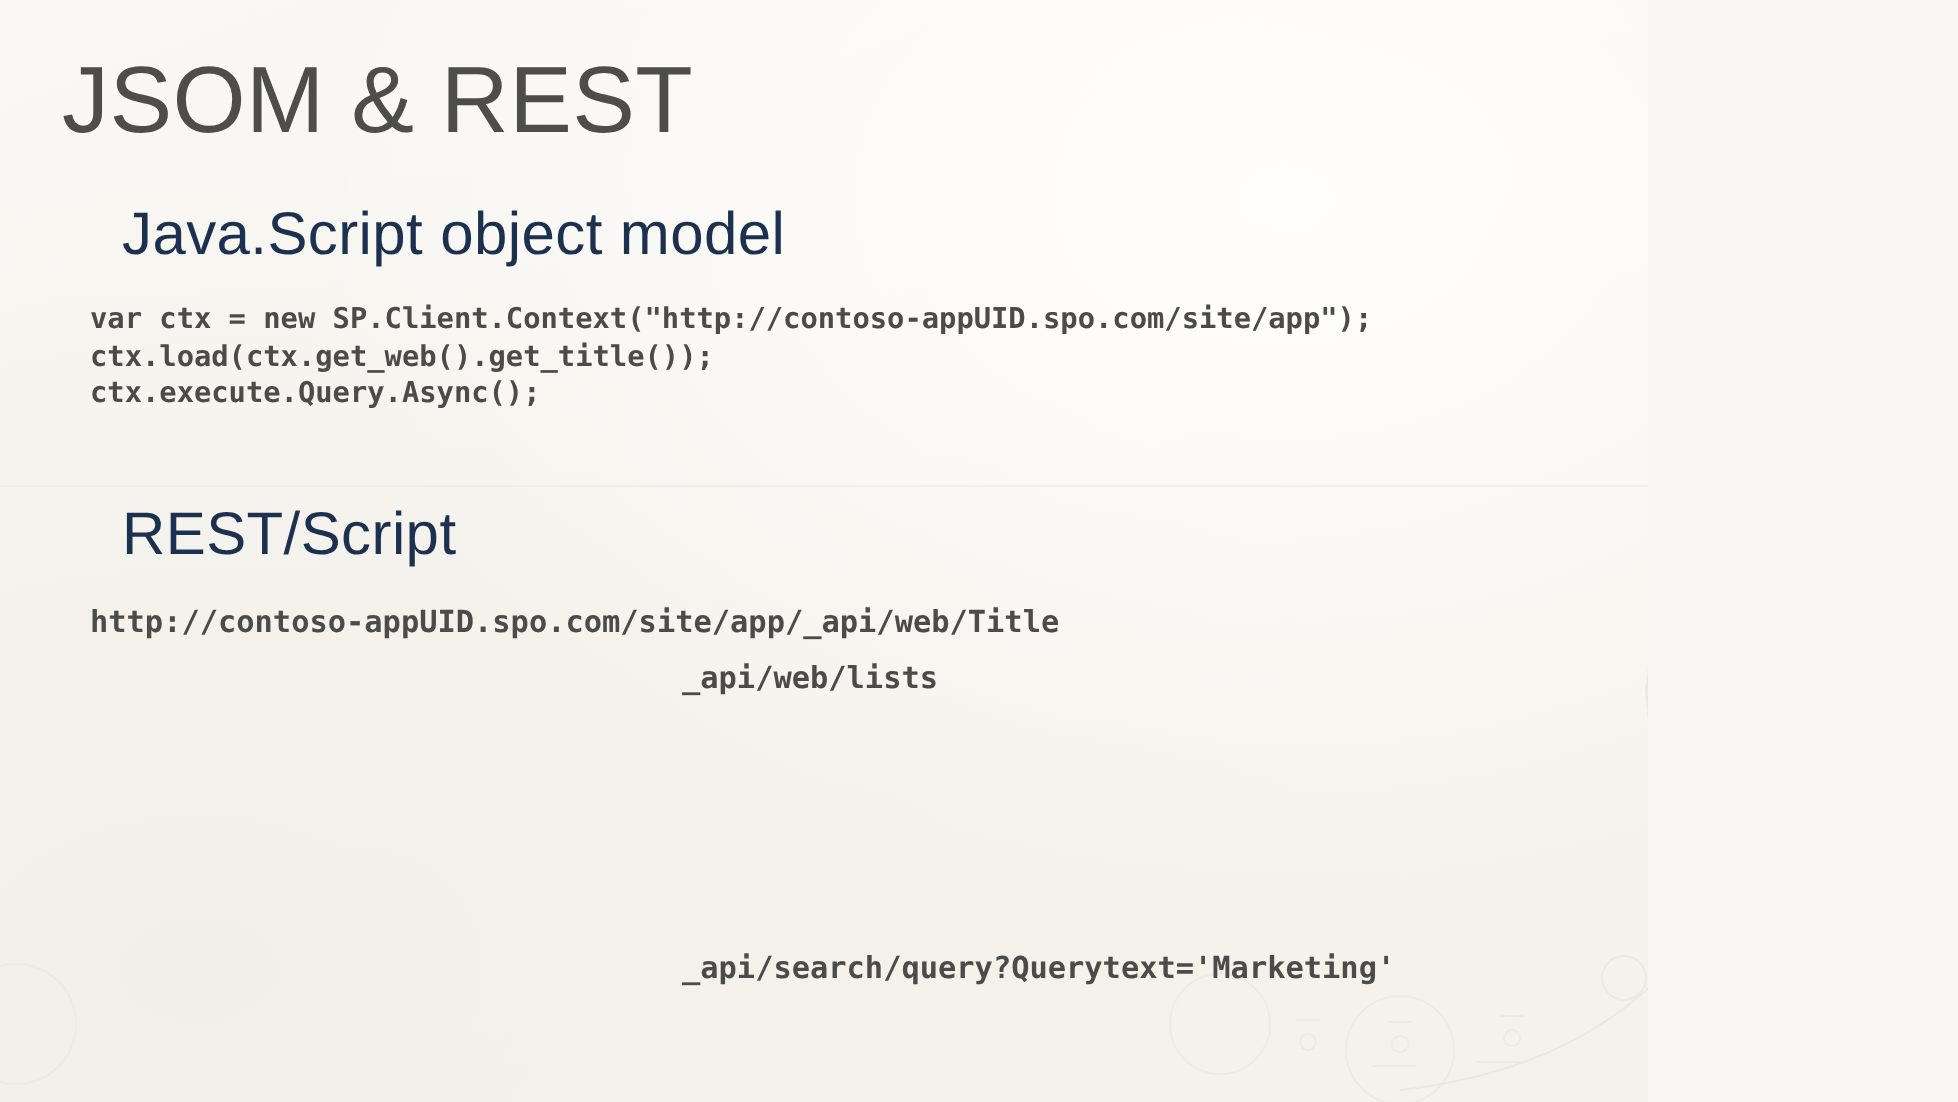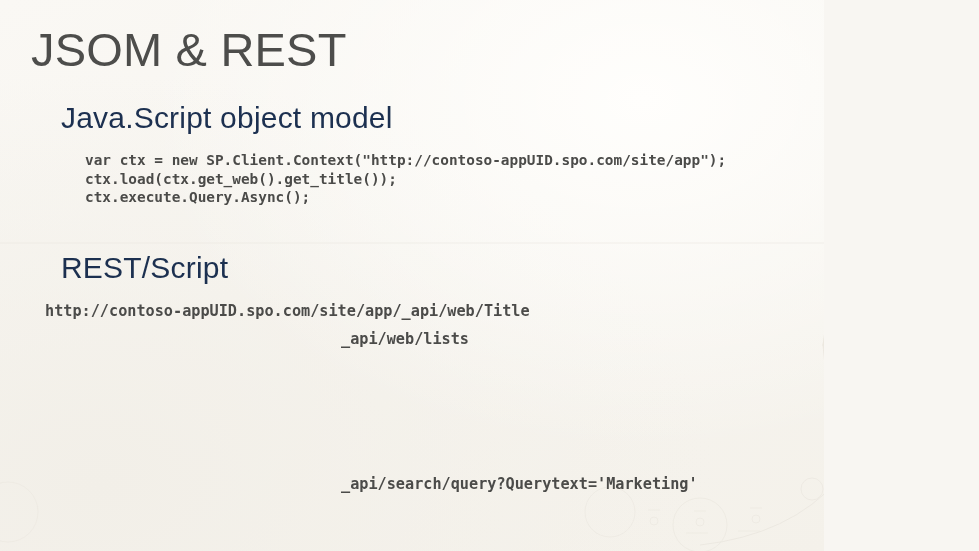--- a/index.html
+++ b/index.html
@@ -70,21 +70,20 @@
 
   .code-block {
     position: absolute;
     font-family: "DejaVu Sans Mono", "Liberation Mono", monospace;
     font-weight: bold;
     font-size: 14.4px;
     line-height: 18.5px;
     color: #4b4b49;
     white-space: pre;
     letter-spacing: 0px;
-    margin-left: 40px;
   }
   #jsom-code {
     left: 45px;
     top: 151px;
   }
 
   .url-line {
     position: absolute;
     font-family: "DejaVu Sans Mono", "Liberation Mono", monospace;
     font-weight: bold;

